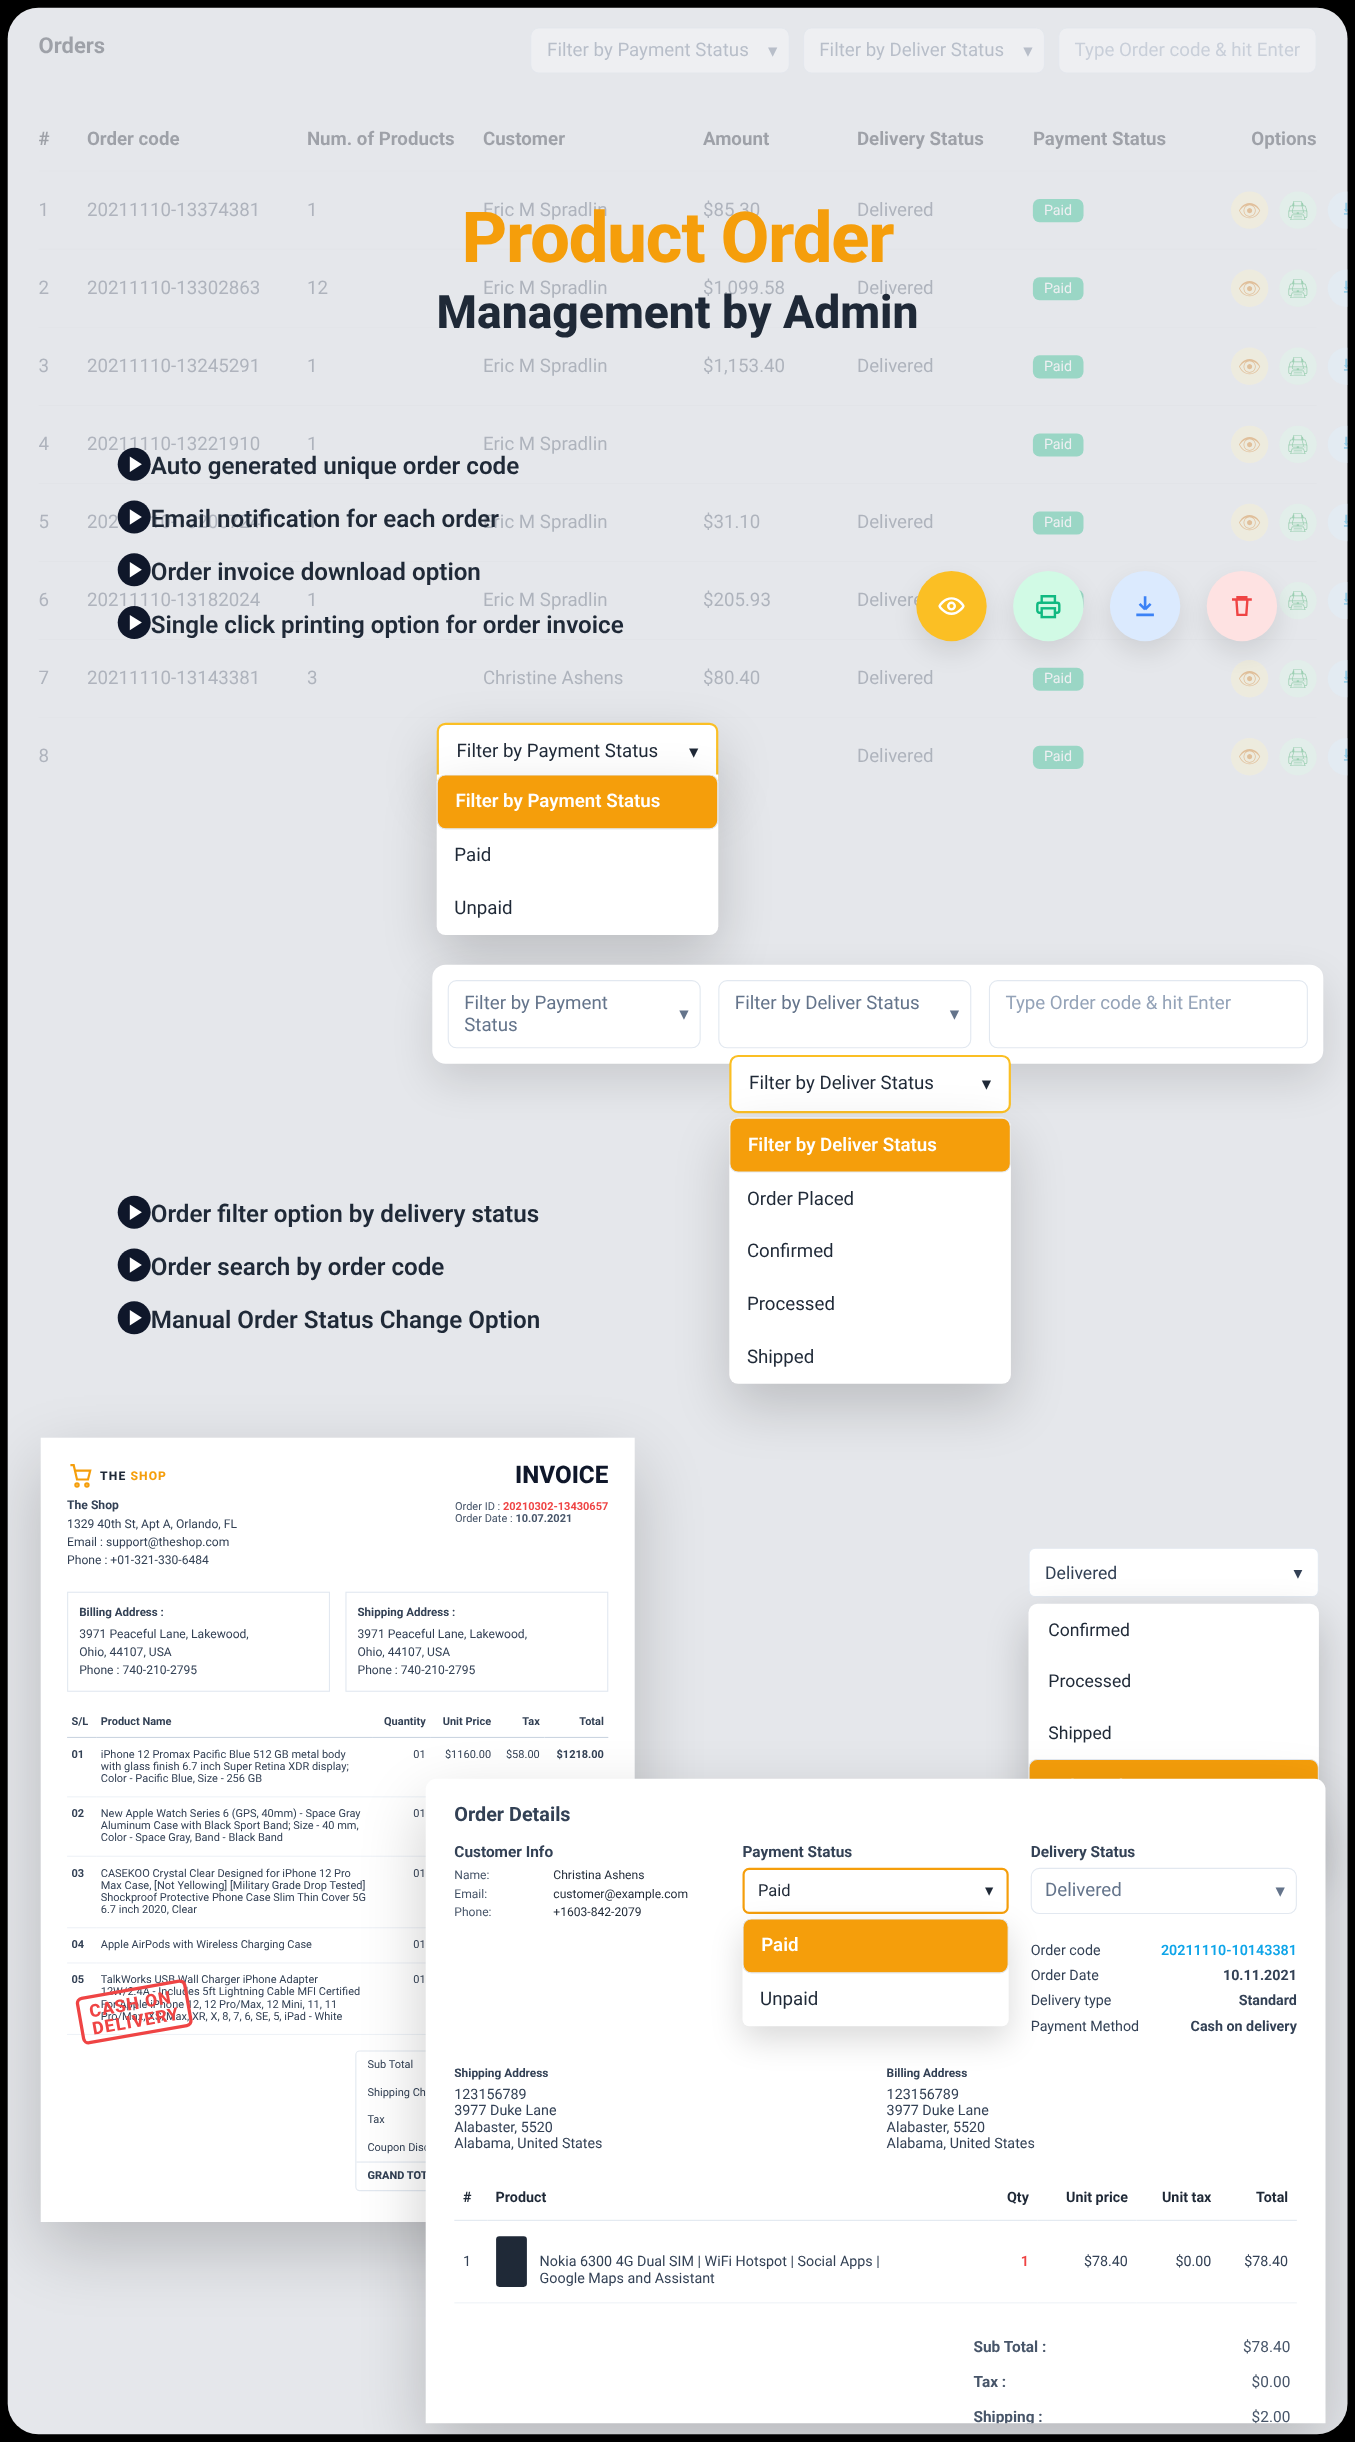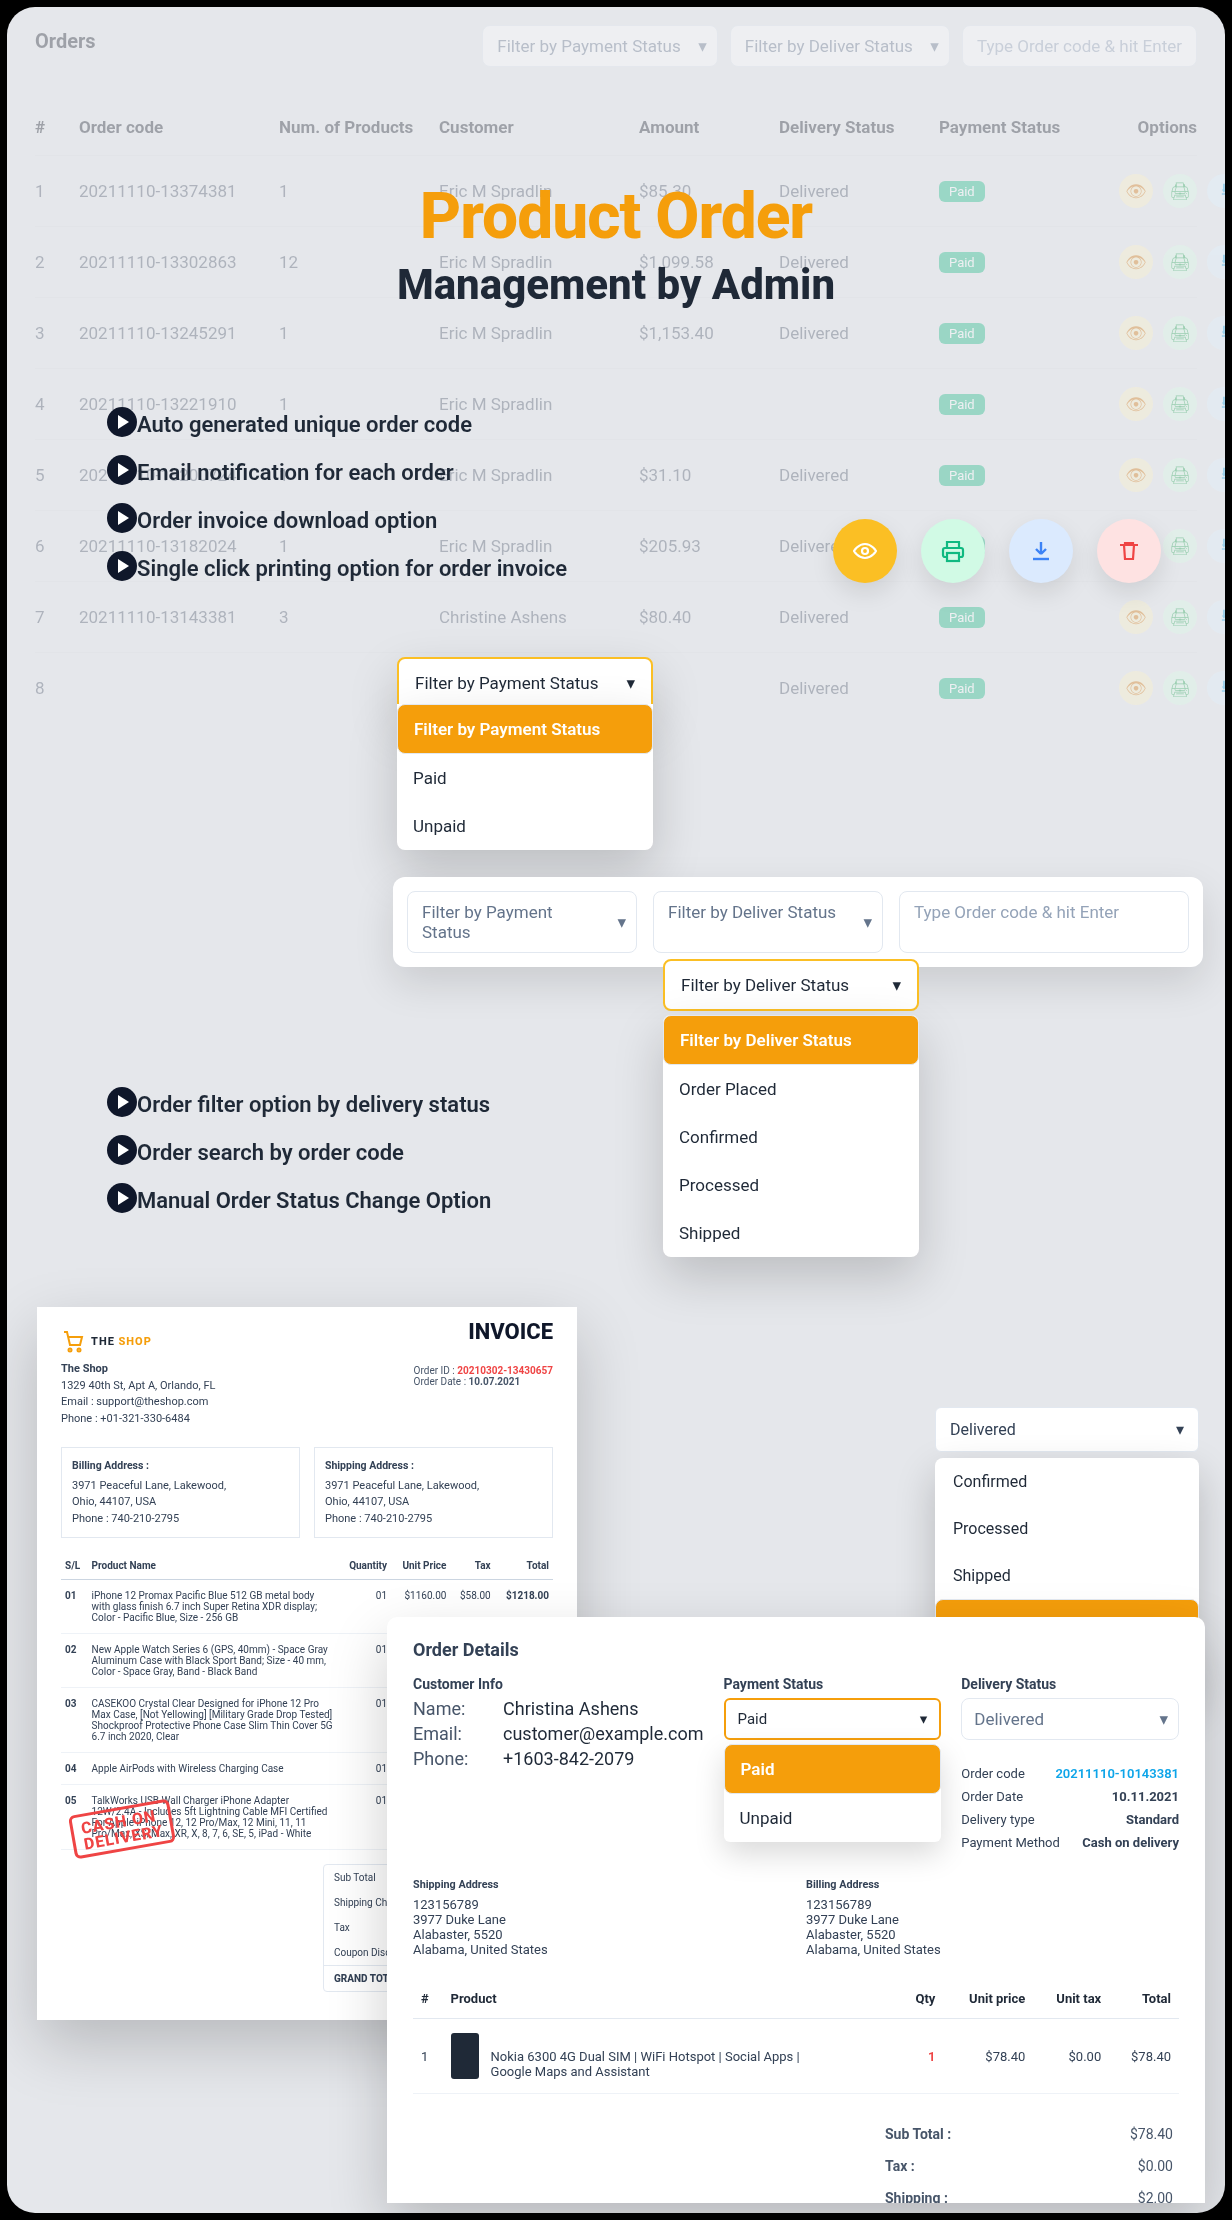--- a/index.html
+++ b/index.html
@@ -54,21 +54,21 @@
   .dd2wrap { position:absolute; left:656px; top:952px; width:256px; }
   .dd2head { background:#fff; border:2px solid #fbbf24; border-radius:8px; padding:14px 16px; font-size:17px; color:#1f2937; display:flex; justify-content:space-between; }
   .dd2list { margin-top:4px; background:#fff; border-radius:8px; box-shadow:0 20px 50px rgba(0,0,0,.18); overflow:hidden; }
   
   .invoice { position:absolute; left:30px; top:1300px; width:540px; background:#fff; box-shadow:0 24px 60px rgba(0,0,0,.2); padding:22px 24px 28px; font-size:11px; color:#334155; }
   .inv-logo { display:flex; align-items:center; gap:6px; }
   .inv-logo .cart { color:#f59e0b; font-size:22px; }
   .inv-logo .name { font-weight:800; letter-spacing:1px; }
   .inv-logo .name .the { color:#1f2937; }
   .inv-logo .name .shop { color:#f59e0b; }
-  .inv-title { position:absolute; right:24px; top:12px; font-size:22px; font-weight:800; color:#0f172a; }
+  .inv-title { position:absolute; right:24px; top:22px; font-size:22px; font-weight:800; color:#0f172a; }
   .inv-meta { position:absolute; right:24px; top:58px; text-align:left; font-size:10px; color:#475569; }
   .inv-meta b { color:#ef4444; }
   .inv-shop { margin-top:8px; line-height:1.5; }
   .inv-addrrow { display:flex; gap:14px; margin-top:20px; }
   .inv-box { flex:1; border:1px solid #e2e8f0; border-radius:0; padding:10px; line-height:1.5; }
   .inv-box h6 { font-weight:700; font-size:10.5px; margin-bottom:4px; }
   .inv-table { margin-top:14px; width:100%; border-collapse:collapse; font-size:10px; }
   .inv-table th { text-align:left; font-weight:700; padding:8px 4px; border-bottom:1px solid #cbd5e1; }
   .inv-table th.r, .inv-table td.r { text-align:right; }
   .inv-table td { padding:10px 4px; border-bottom:1px solid #eef2f7; vertical-align:top; }
@@ -79,21 +79,21 @@
   
   .ddrwrap { position:absolute; right:26px; top:1400px; width:264px; }
   .ddrhead { background:#fff; border:1px solid #e2e8f0; border-radius:6px; padding:12px 14px; font-size:16px; color:#334155; display:flex; justify-content:space-between; }
   .ddrlist { margin-top:6px; background:#fff; border-radius:8px; box-shadow:0 16px 40px rgba(0,0,0,.2); overflow:hidden; }
   .ddrlist .dd-li { font-size:16px; padding:14px 18px; }
   
   .odpanel { position:absolute; left:380px; top:1610px; right:20px; bottom:10px; background:#fff; border-radius:10px 10px 0 0; box-shadow:0 24px 60px rgba(0,0,0,.2); padding:22px 26px; font-size:14px; color:#334155; overflow:hidden; }
   .odpanel h3 { font-size:18px; font-weight:700; margin-bottom:16px; }
   .od-cols { display:grid; grid-template-columns: 1fr 1fr 1fr; gap:20px; }
   .od-col h5 { font-weight:700; font-size:14px; margin-bottom:6px; }
-  .kv { display:grid; grid-template-columns: 90px 1fr; row-gap:4px; font-size:18px; color:#475569; }
+  .kv { display:grid; grid-template-columns: 90px 1fr; row-gap:4px; font-size:11px; color:#475569; }
   .kv .v { color:#1f2937; }
   .odsel { border:2px solid #f59e0b; border-radius:6px; padding:10px 12px; display:flex; justify-content:space-between; font-size:15px; color:#1f2937; }
   .odlist { margin-top:4px; background:#fff; border-radius:6px; box-shadow:0 12px 30px rgba(0,0,0,.15); overflow:hidden; }
   .od-meta { font-size:13px; }
   .od-meta .mr { display:flex; justify-content:space-between; padding:4px 0; }
   .od-meta .blue { color:#0ea5e9; font-weight:600; }
   .od-addr { display:grid; grid-template-columns:1fr 1fr; gap:20px; margin-top:24px; font-size:13px; }
   .od-addr h5 { font-weight:700; margin-bottom:6px; }
   .od-table { width:100%; margin-top:22px; border-collapse:collapse; font-size:13px; }
   .od-table th { text-align:left; font-weight:700; padding:12px 8px; border-bottom:1px solid #e2e8f0; color:#1f2937; }

